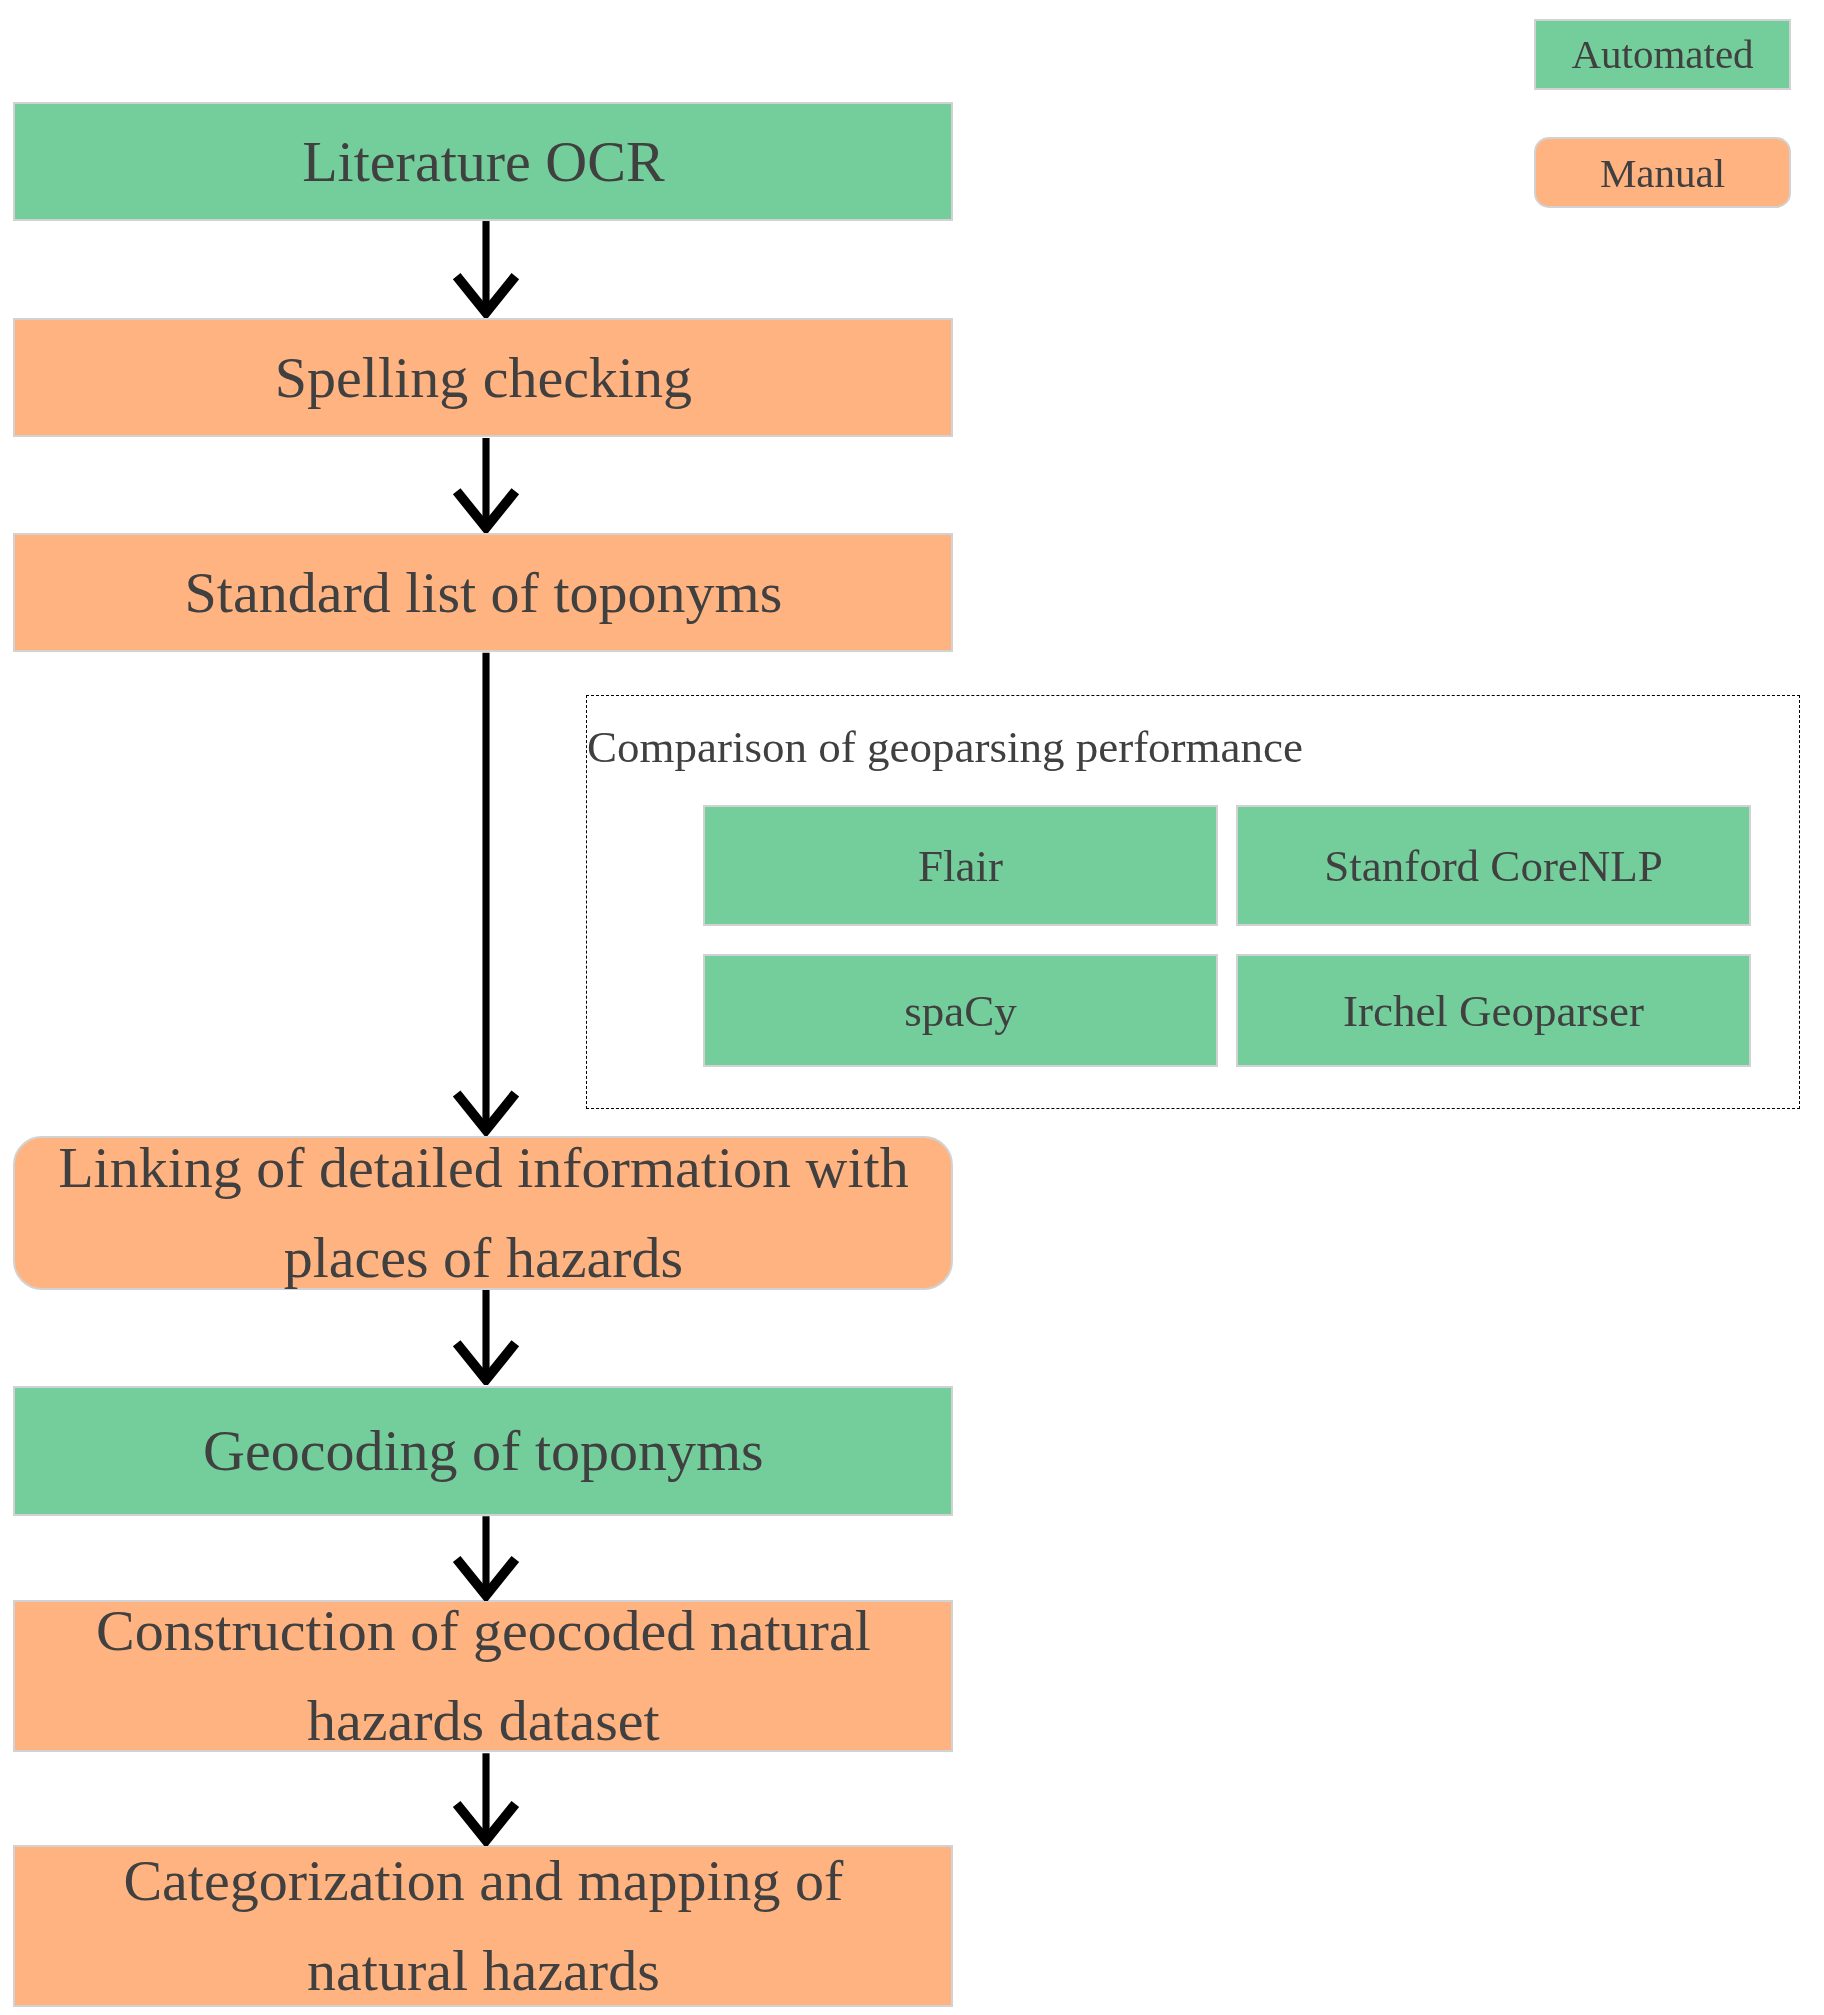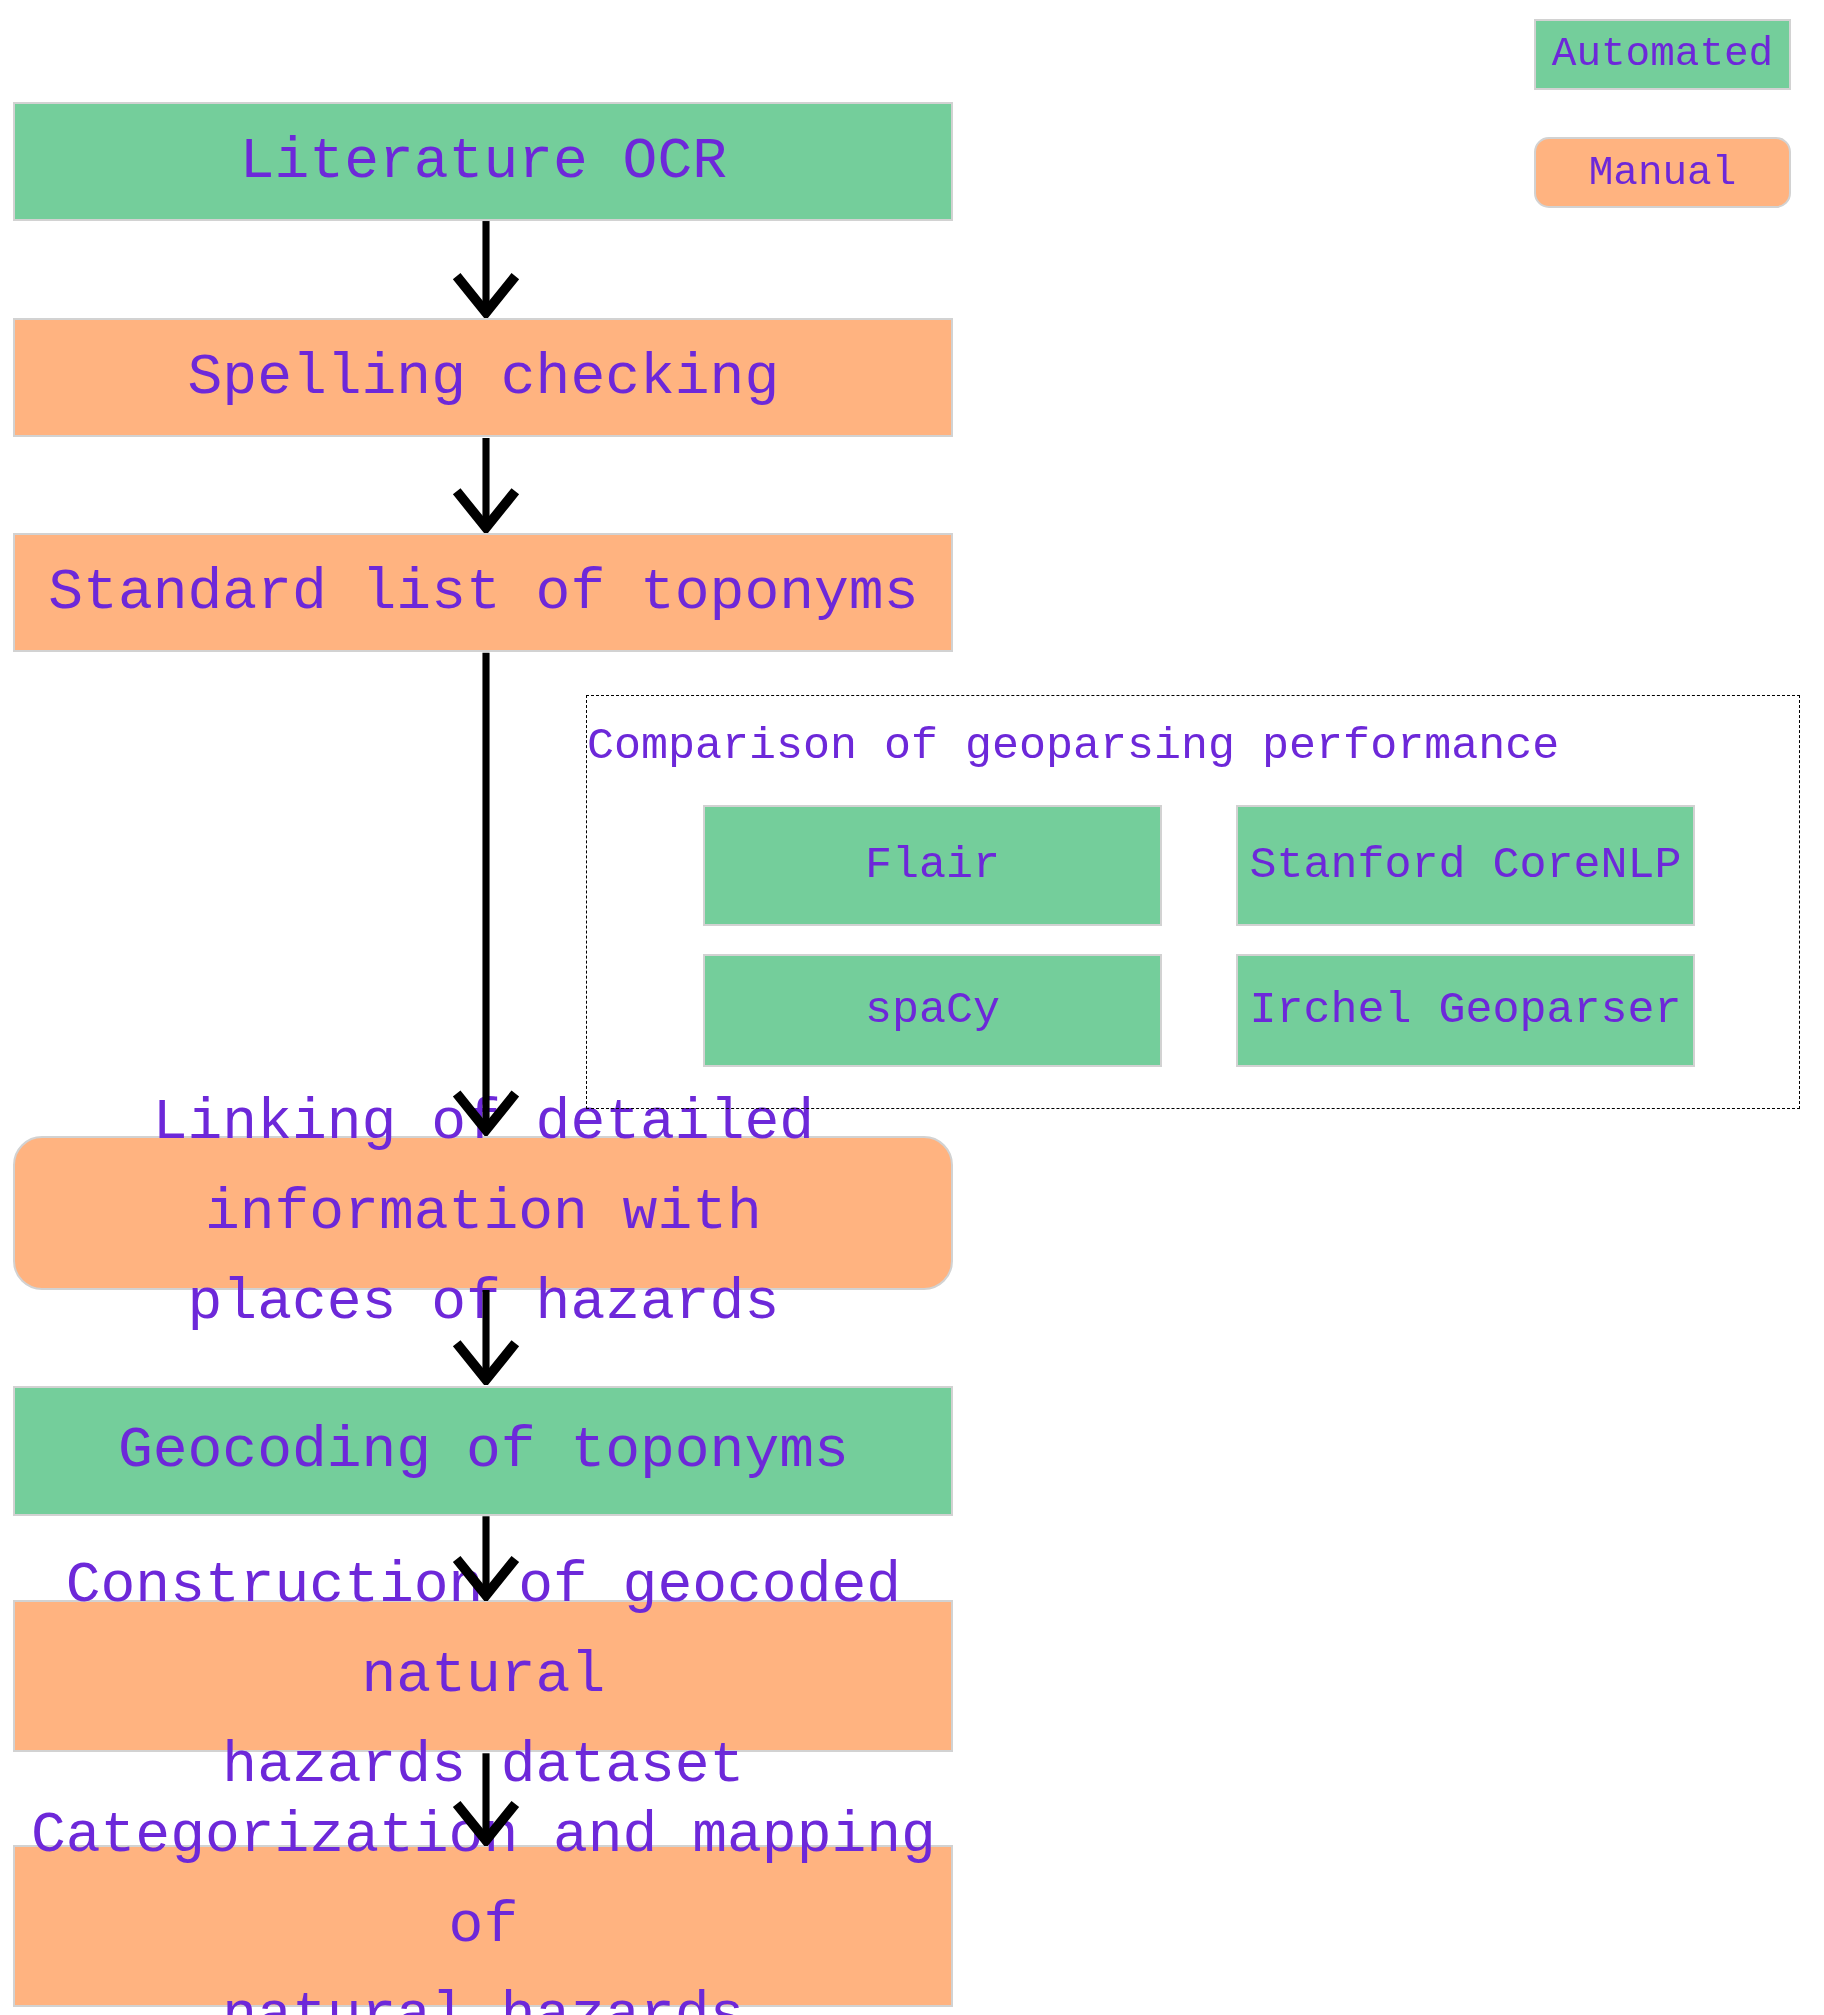--- a/index.html
+++ b/index.html
@@ -1,22 +1,22 @@
 <!DOCTYPE html>
 <html style="font-size:14.3px"><head>
 <meta charset="utf-8">
 <style>
   html, body { margin: 0; padding: 0; background: #ffffff; }
   #canvas {
     position: relative;
     width: 1825px;
     height: 2016px;
     background: #ffffff;
-    font-family: Liberation Mono, monospace;
-    color: #6d28d9;
+    font-family: Liberation Serif, serif;
+    color: #404040;
     overflow: hidden;
   }
   .flow-box {
     position: absolute;
     left: 13.4px;
     width: 940px;
     box-sizing: border-box;
     border: 2.7px solid #d2d2d2;
     display: flex;
     align-items: center;
@@ -53,21 +53,21 @@
   #comparison-title {
     position: absolute;
     top: 25px;
     left: 0;
     width: 100%;
     text-align: left;
     font-size: 45px;
   }
   .tool-box {
     position: absolute;
-    width: 459px;
+    width: 515px;
     box-sizing: border-box;
     border: 2.7px solid #d2d2d2;
     background: #74CE9B;
     display: flex;
     align-items: center;
     justify-content: center;
     text-align: center;
     font-size: 45px;
   }
 </style>

